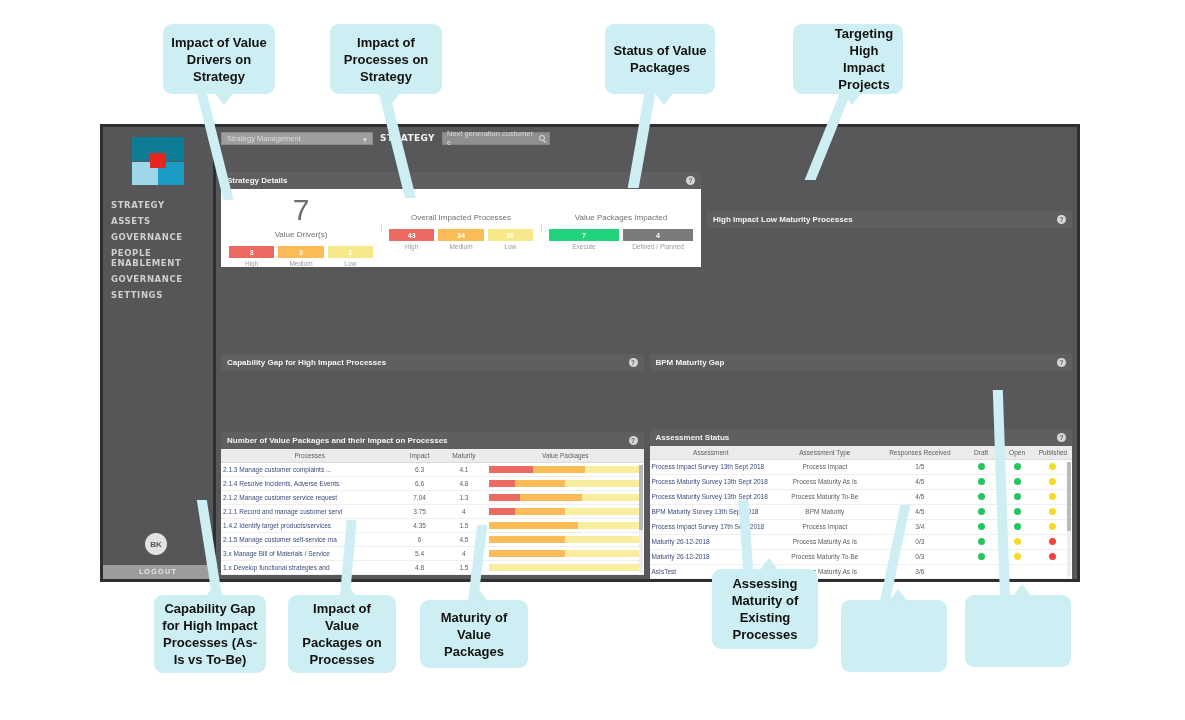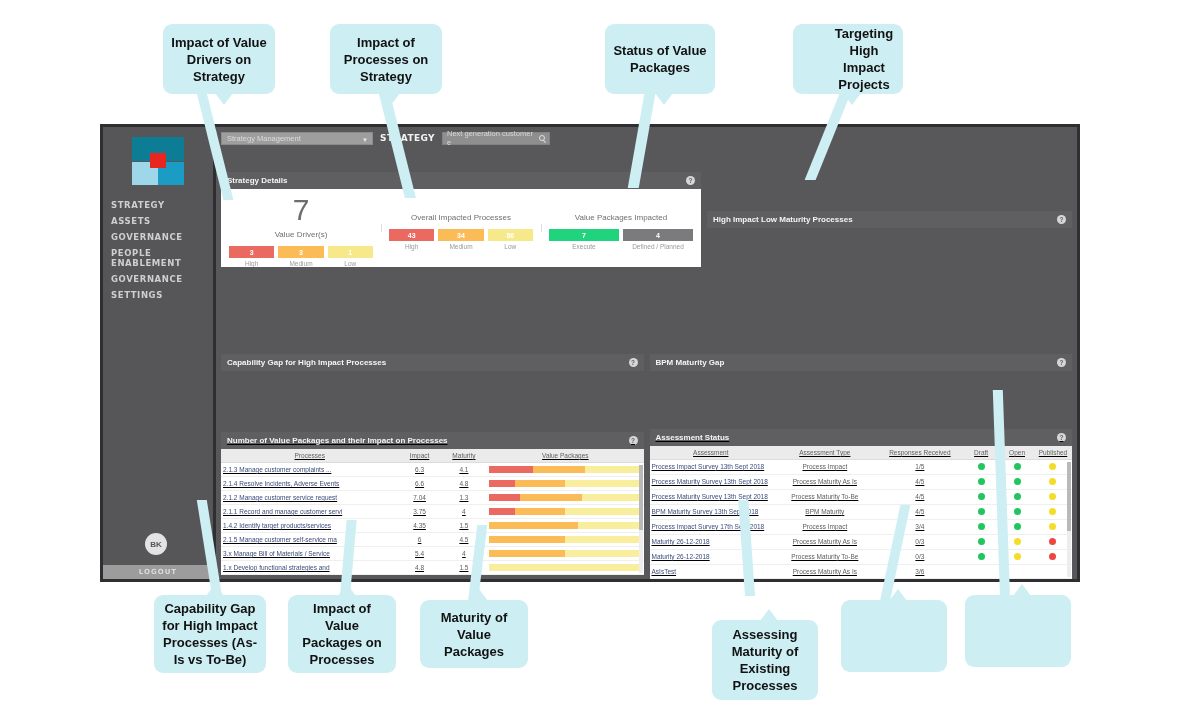--- a/index.html
+++ b/index.html
@@ -116,21 +116,21 @@
   }
   .search .mag { position:absolute; right:4px; top:2.5px; width:6px; height:6px;
                  border:1px solid #e0e0e0; border-radius:50%; }
   .search .mag::after { content:''; position:absolute; right:-2px; bottom:-2px;
                  width:3px; height:1px; background:#e0e0e0; transform: rotate(45deg); }
 
   
   .row { display: flex; gap: 6px; align-items: center; }
   #row1 { height: 146px; margin-bottom: 6px; }
   #row2 { height: 140px; margin-bottom: 6px; }
-  #row3 { height: 138px; text-decoration: underline; }
+  #row3 { height: 138px; }
   .panel { background: #ffffff; display: flex; flex-direction: column; min-width: 0; overflow: hidden; }
   .panel-hd {
     background: #5f5f61; color: #f4f4f4;
     font-size: 8px; font-weight: bold;
     padding: 4px 6px; display: flex; align-items: center;
     justify-content: space-between; flex: 0 0 auto;
   }
   .help {
     width: 9px; height: 9px; border-radius: 50%;
     background: #d6d6d6; color: #5f5f61;
@@ -244,21 +244,21 @@
     <span class="tail" style="left:52px;"></span>
   </div>
   <div class="callout up" style="left:288px;top:595px;width:108px;height:78px;">
     <span>Impact of Value Packages on Processes</span>
     <span class="tail" style="left:50px;"></span>
   </div>
   <div class="callout up" style="left:420px;top:600px;width:108px;height:68px;">
     <span>Maturity of Value Packages</span>
     <span class="tail" style="left:50px;"></span>
   </div>
-  <div class="callout up" style="left:712px;top:620px;width:106px;height:80px;">
+  <div class="callout up" style="left:712px;top:569px;width:106px;height:80px;">
     <span>Assessing Maturity of Existing Processes</span>
     <span class="tail" style="left:48px;"></span>
   </div>
   <div class="callout up" style="left:841px;top:600px;width:106px;height:72px;">
     <span class="tail" style="left:48px;"></span>
   </div>
   <div class="callout up" style="left:965px;top:595px;width:106px;height:72px;">
     <span class="tail" style="left:48px;"></span>
   </div>
 

